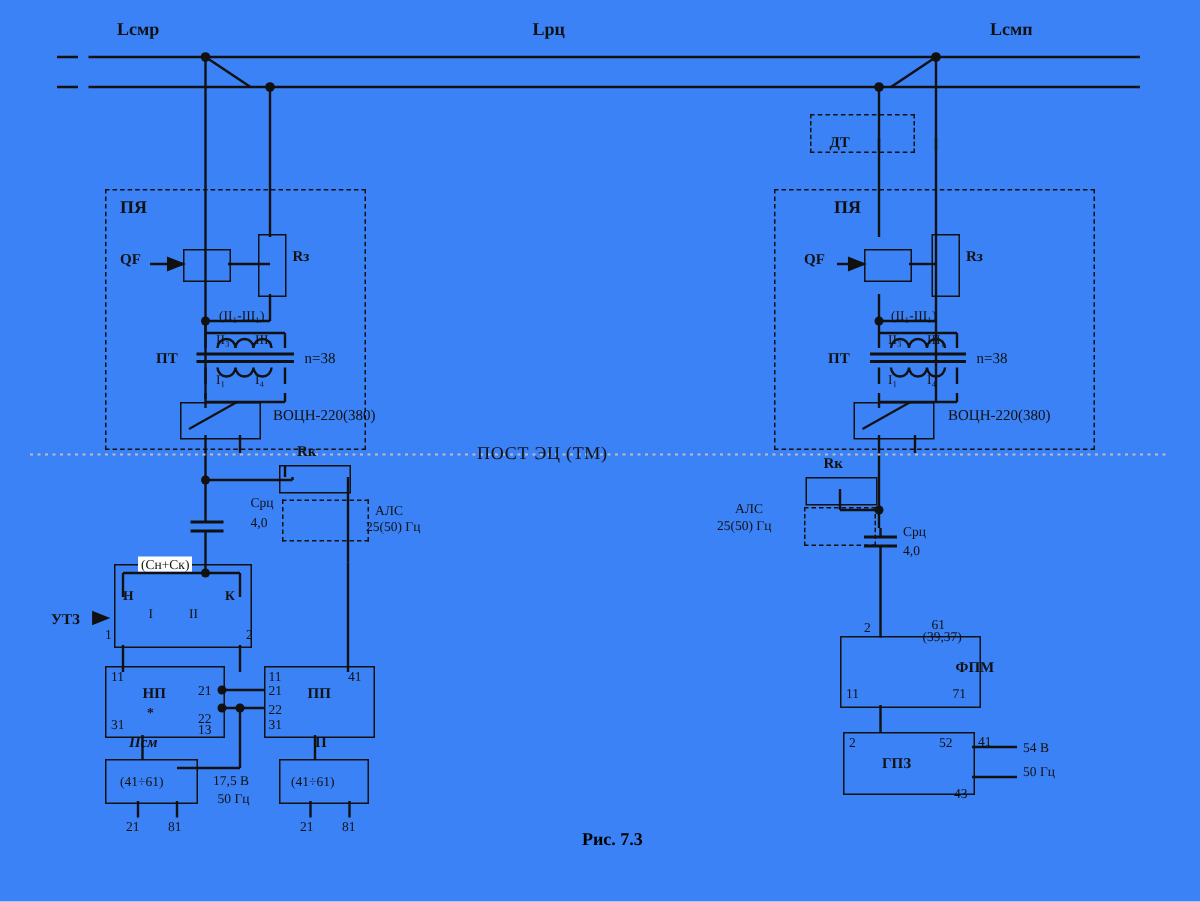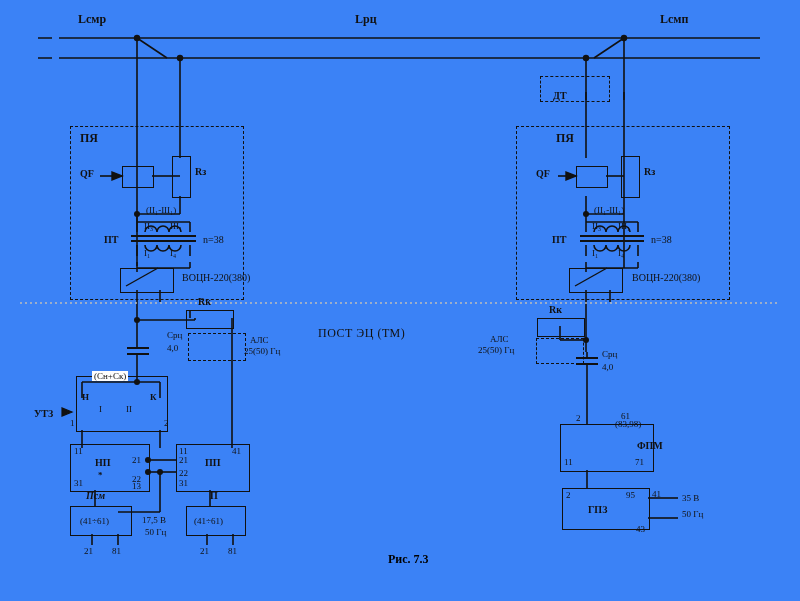--- a/index.html
+++ b/index.html
@@ -203,21 +203,21 @@
   <div class="lbl tiny" style="left:144px;top:221px;">II₃</div>
   <div class="lbl tiny" style="left:170px;top:221px;">III₁</div>
   <div class="lbl sm bold" style="left:104px;top:234px;">ПТ</div>
   <div class="lbl sm" style="left:203px;top:234px;">n=38</div>
   <div class="lbl tiny" style="left:144px;top:248px;">I₁</div>
   <div class="lbl tiny" style="left:170px;top:248px;">I₄</div>
 
   <div class="box" style="left:120px;top:268px;width:52px;height:23px;"></div>
   <div class="lbl sm" style="left:182px;top:272px;">ВОЦН-220(380)</div>
 
-  <div class="lbl md" style="left:318px;top:326px;letter-spacing:.5px;">ПОСТ  ЭЦ (ТМ)</div>
+  <div class="lbl md" style="left:318px;top:295px;letter-spacing:.5px;">ПОСТ  ЭЦ (ТМ)</div>
 
   <div class="box" style="left:186px;top:310px;width:46px;height:17px;"></div>
   <div class="lbl sm bold" style="left:198px;top:310px;margin-top:-14px;">Rк</div>
   <div class="lbl tiny" style="left:167px;top:330px;">Cрц</div>
   <div class="lbl tiny" style="left:167px;top:343px;">4,0</div>
   <div class="dbox" style="left:188px;top:333px;width:56px;height:26px;"></div>
   <div class="lbl tiny" style="left:250px;top:335px;">АЛС</div>
   <div class="lbl tiny" style="left:244px;top:346px;">25(50) Гц</div>
 
   <div class="box" style="left:76px;top:376px;width:90px;height:54px;"></div>
@@ -290,28 +290,28 @@
   <div class="dbox" style="left:536px;top:338px;width:46px;height:24px;"></div>
   <div class="lbl tiny" style="left:490px;top:334px;">АЛС</div>
   <div class="lbl tiny" style="left:478px;top:345px;">25(50) Гц</div>
   <div class="lbl tiny" style="left:602px;top:349px;">Cрц</div>
   <div class="lbl tiny" style="left:602px;top:362px;">4,0</div>
 
   <div class="box" style="left:560px;top:424px;width:92px;height:46px;"></div>
   <div class="lbl sm bold" style="left:589px;top:440px;margin-left:48px;">ФПМ</div>
   <div class="lbl tiny" style="left:576px;top:413px;">2</div>
   <div class="lbl tiny" style="left:621px;top:411px;text-align:right;">61</div>
-  <div class="lbl tiny" style="left:615px;top:419px;">(83,98)</div>
+  <div class="lbl tiny" style="left:615px;top:419px;">(39,37)</div>
   <div class="lbl tiny" style="left:564px;top:457px;">11</div>
   <div class="lbl tiny" style="left:635px;top:457px;">71</div>
 
   <div class="box" style="left:562px;top:488px;width:86px;height:40px;"></div>
   <div class="lbl sm bold" style="left:588px;top:504px;">ГПЗ</div>
   <div class="lbl tiny" style="left:566px;top:490px;">2</div>
-  <div class="lbl tiny" style="left:626px;top:490px;">95</div>
+  <div class="lbl tiny" style="left:626px;top:490px;">52</div>
   <div class="lbl tiny" style="left:652px;top:489px;">41</div>
   <div class="lbl tiny" style="left:636px;top:524px;font-family:Liberation Serif, serif;">43</div>
-  <div class="lbl tiny" style="left:682px;top:493px;">35 В</div>
+  <div class="lbl tiny" style="left:682px;top:493px;">54 В</div>
   <div class="lbl tiny" style="left:682px;top:509px;">50 Гц</div>
 
   <div class="caption" style="left:388px;top:552px;">Рис. 7.3</div>
 
 </div>
 
 </body></html>

